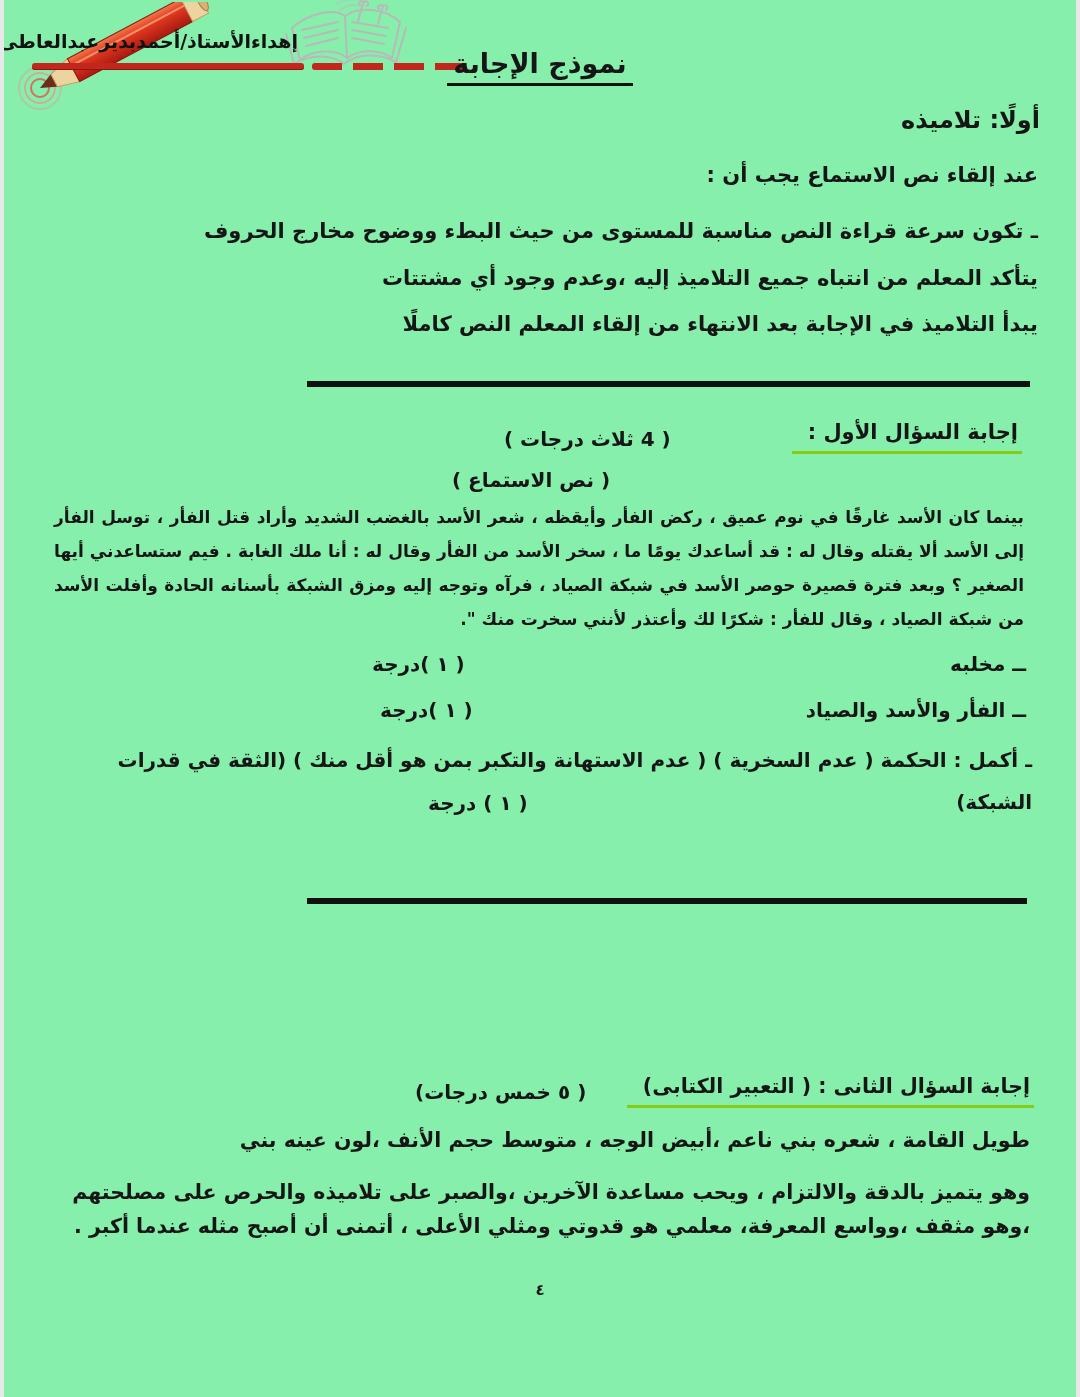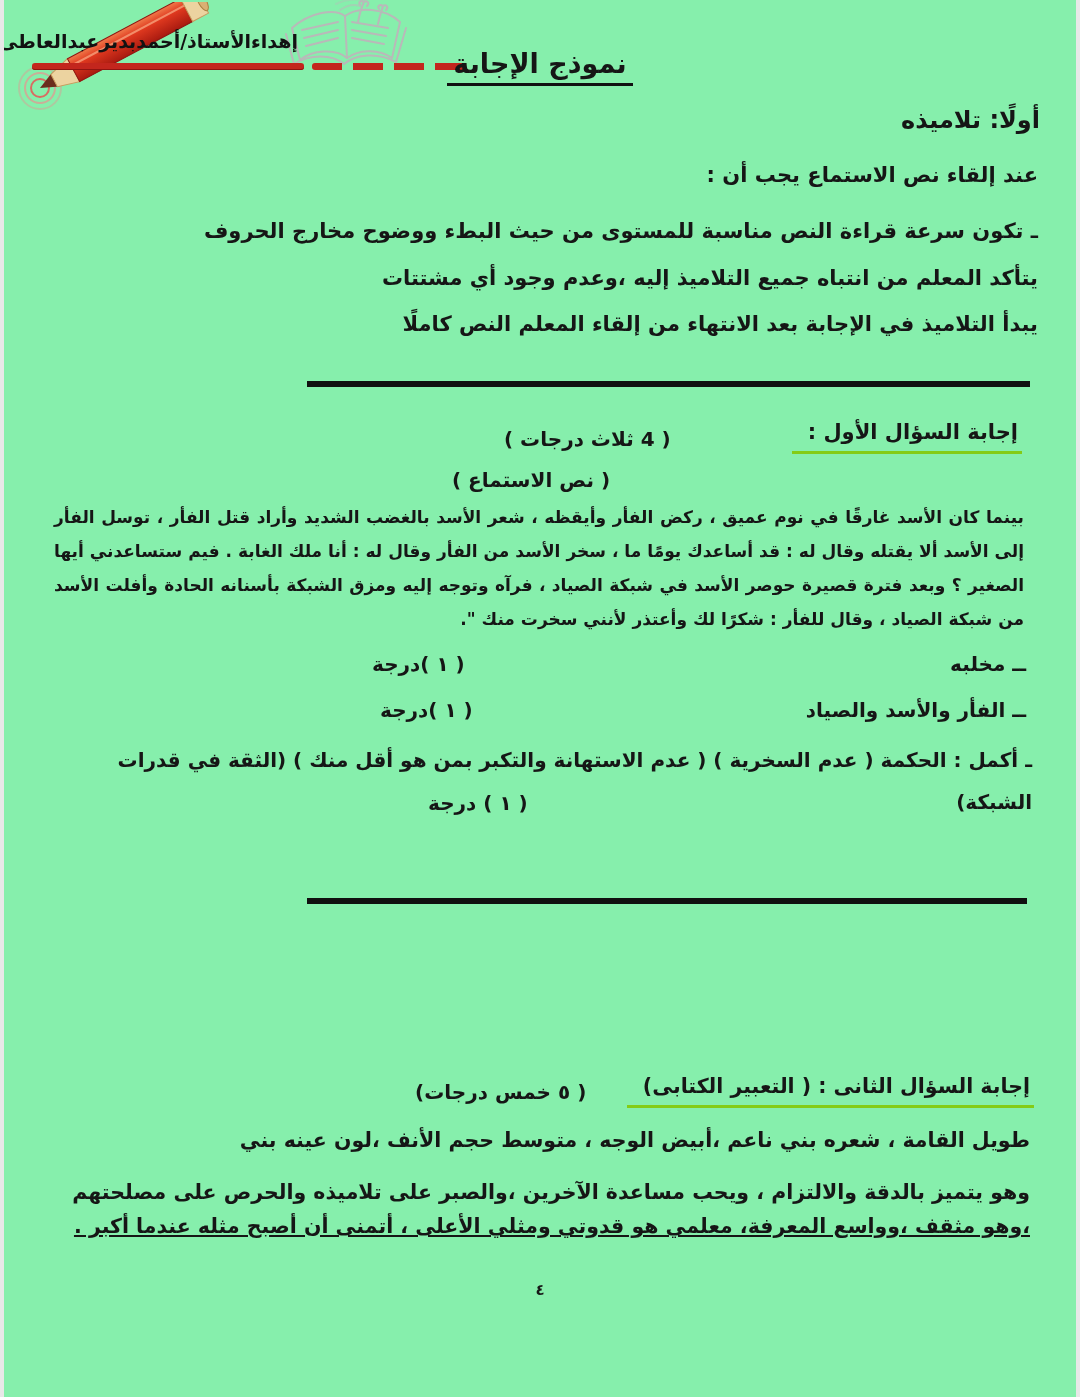--- a/index.html
+++ b/index.html
@@ -140,17 +140,17 @@
 
   <div class="abs hr" style="top:898px;left:303px;width:720px;"></div>
 
   <div class="abs q-heading" style="top:1074px;right:42px;font-size:20.5px;">
     <span>إجابة السؤال الثانى : ( التعبير الكتابى)</span>
   </div>
   <div class="abs score" style="top:1080px;left:377px;margin-left:34px;">(  ٥  خمس درجات)</div>
 
   <div class="abs q2-line" style="top:1180px;right:46px;">وهو يتميز بالدقة والالتزام ، ويحب مساعدة الآخرين ،والصبر على تلاميذه والحرص على مصلحتهم</div>
   <div class="abs q2-line" style="top:1128px;right:46px;">طويل القامة ، شعره بني ناعم ،أبيض الوجه ، متوسط حجم الأنف  ،لون عينه بني</div>
-  <div class="abs q2-line" style="top:1214px;right:46px;text-decoration:underline;">،وهو مثقف ،وواسع المعرفة، معلمي هو قدوتي ومثلي الأعلى ، أتمنى أن أصبح مثله عندما أكبر .</div>
+  <div class="abs q2-line" style="top:1214px;right:46px;">،وهو مثقف ،وواسع المعرفة، معلمي هو قدوتي ومثلي الأعلى ، أتمنى أن أصبح مثله عندما أكبر .</div>
 
   <div class="abs page-num">٤</div>
 
 </div>
 
 </body></html>

